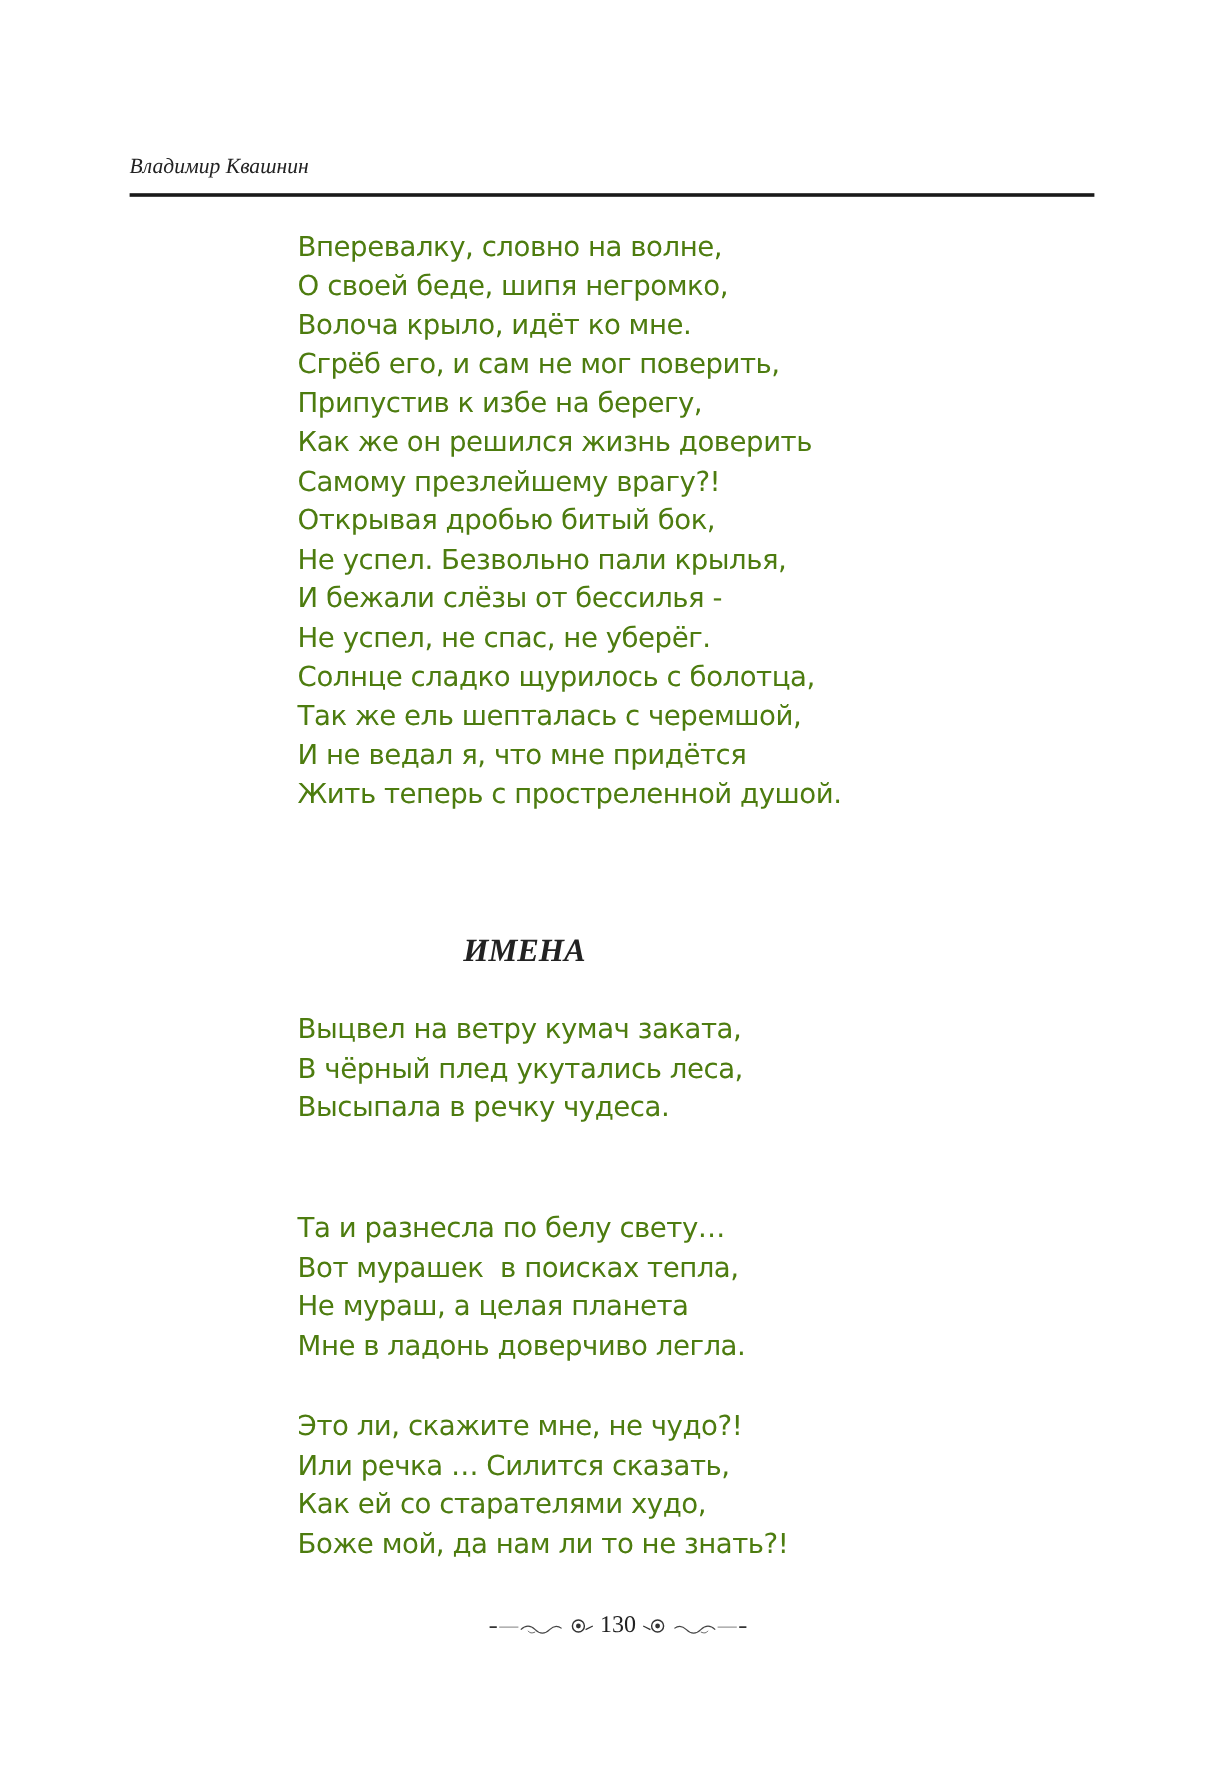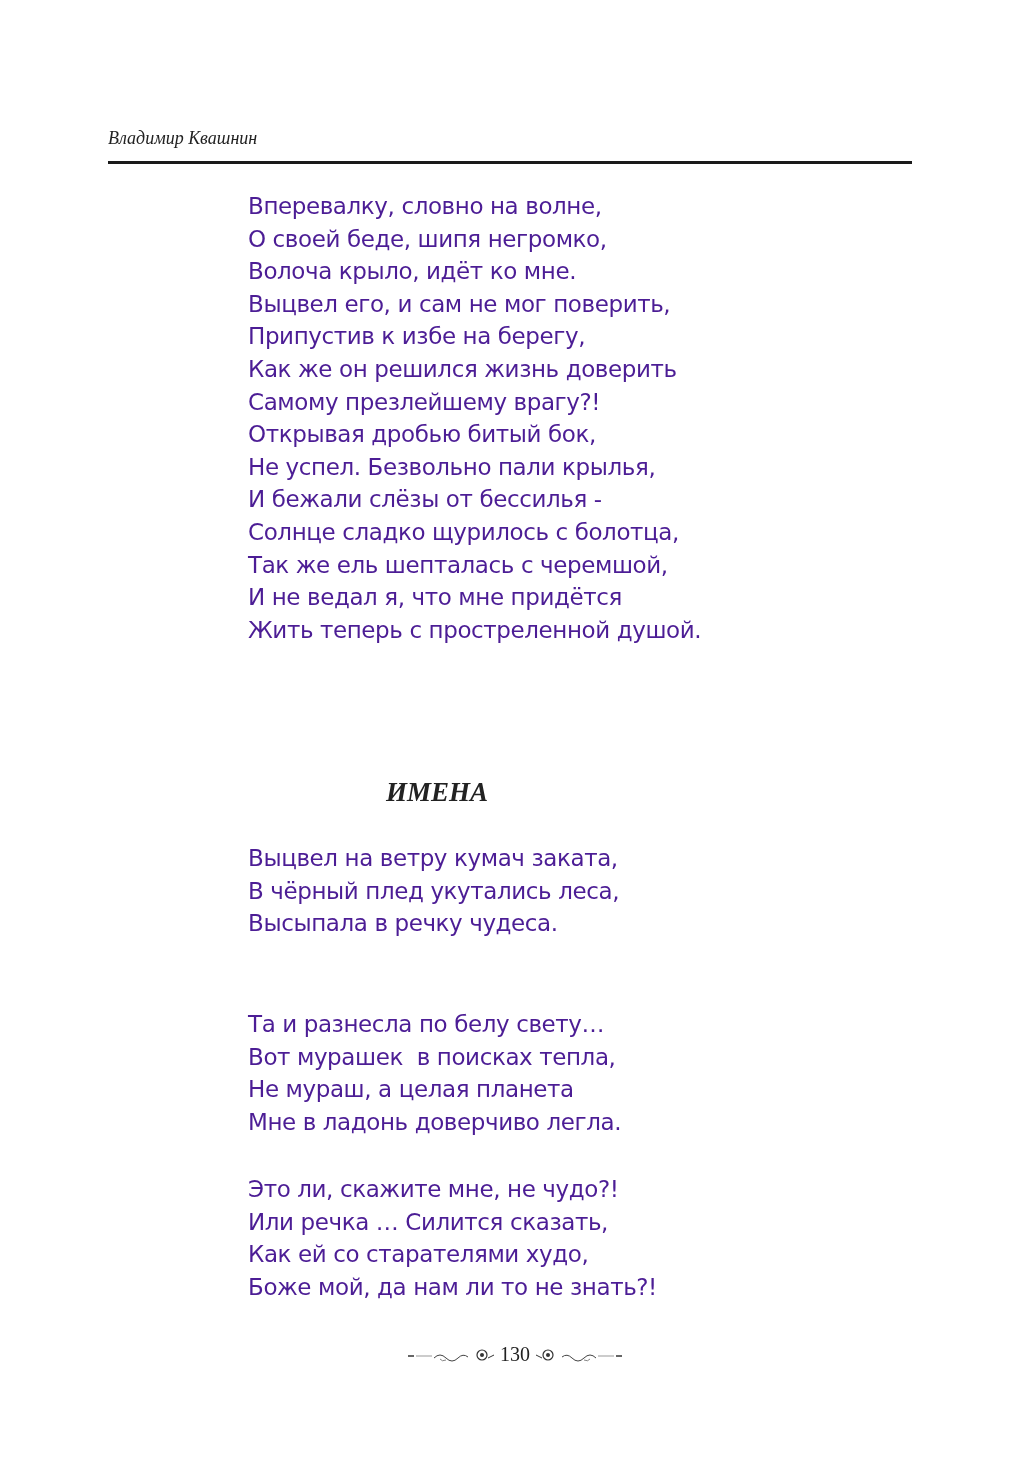--- a/index.html
+++ b/index.html
@@ -8,21 +8,21 @@
     position: absolute; left: 108px; top: 128px;
     font-family: "Liberation Serif", serif; font-style: italic;
     font-size: 18px; color: #222;
   }
   .head-rule {
     position: absolute; left: 108px; top: 161px; width: 804px; height: 3px; background: #1a1a1a;
   }
   .stanza {
     position: absolute; left: 248px;
     font-family: "DejaVu Sans", sans-serif; font-size: 23px;
-    line-height: 32.6px; letter-spacing: -0.4px; color: #4c1d95;
+    line-height: 32.6px; letter-spacing: -0.4px; color: #4d7c0f;
   }
   .stanza div { white-space: pre; }
   .poem-title {
     position: absolute; left: 386px; top: 777px;
     font-family: "Liberation Serif", serif; font-style: italic; font-weight: bold;
     font-size: 27px; color: #222;
   }
   .folio {
     position: absolute; left: 400px; top: 1338px; width: 230px; height: 28px;
     display: flex; align-items: flex-end; justify-content: center;
@@ -35,27 +35,28 @@
 </head>
 <body>
 
 <div class="running-head">Владимир Квашнин</div>
 <div class="head-rule"></div>
 
 <div class="stanza" style="top:190px;">
   <div>Вперевалку, словно на волне,</div>
   <div>О своей беде, шипя негромко,</div>
   <div>Волоча крыло, идёт ко мне.</div>
-  <div>Выцвел его, и сам не мог поверить,</div>
+  <div>Сгрёб его, и сам не мог поверить,</div>
   <div>Припустив к избе на берегу,</div>
   <div>Как же он решился жизнь доверить</div>
   <div>Самому презлейшему врагу?!</div>
   <div>Открывая дробью битый бок,</div>
   <div>Не успел. Безвольно пали крылья,</div>
   <div>И бежали слёзы от бессилья -</div>
+  <div>Не успел, не спас, не уберёг.</div>
   <div>Солнце сладко щурилось с болотца,</div>
   <div>Так же ель шепталась с черемшой,</div>
   <div>И не ведал я, что мне придётся</div>
   <div>Жить теперь с простреленной душой.</div>
 </div>
 
 <div class="poem-title">ИМЕНА</div>
 
 <div class="stanza" style="top:842px;">
   <div>Выцвел на ветру кумач заката,</div>

